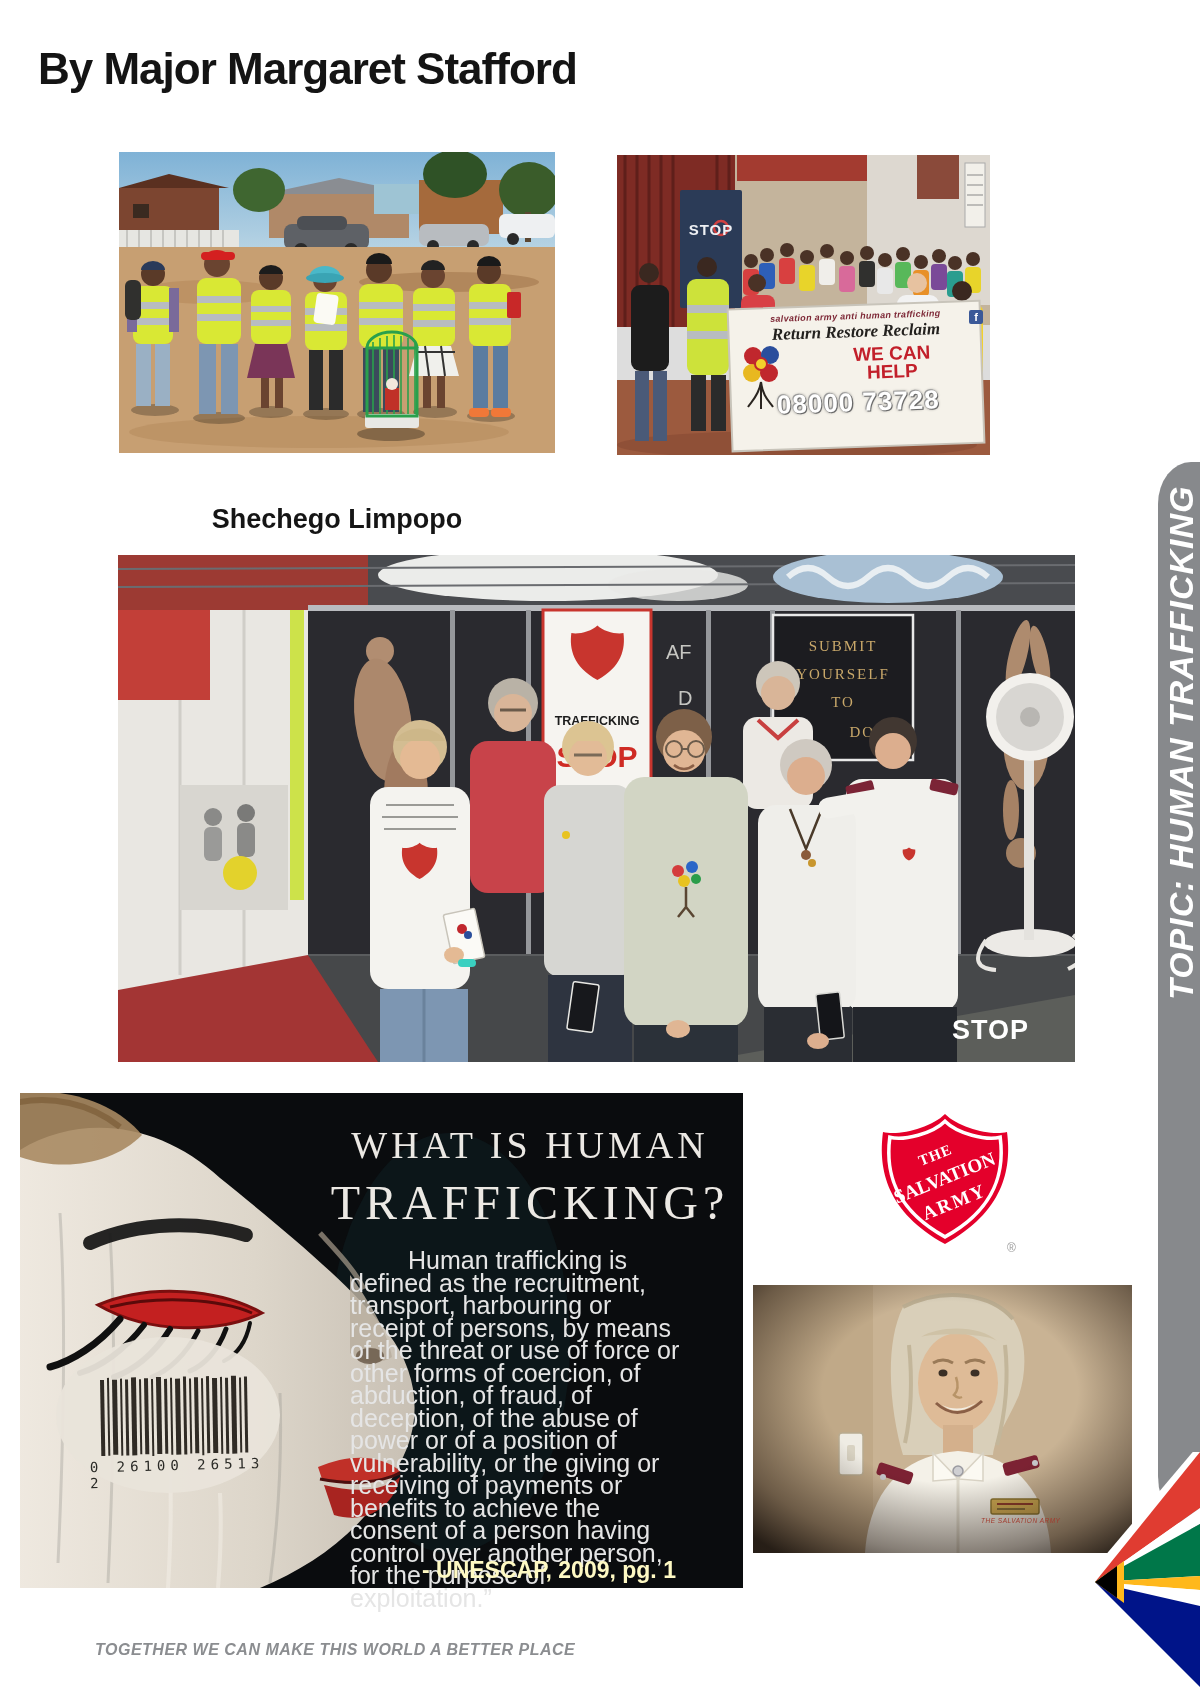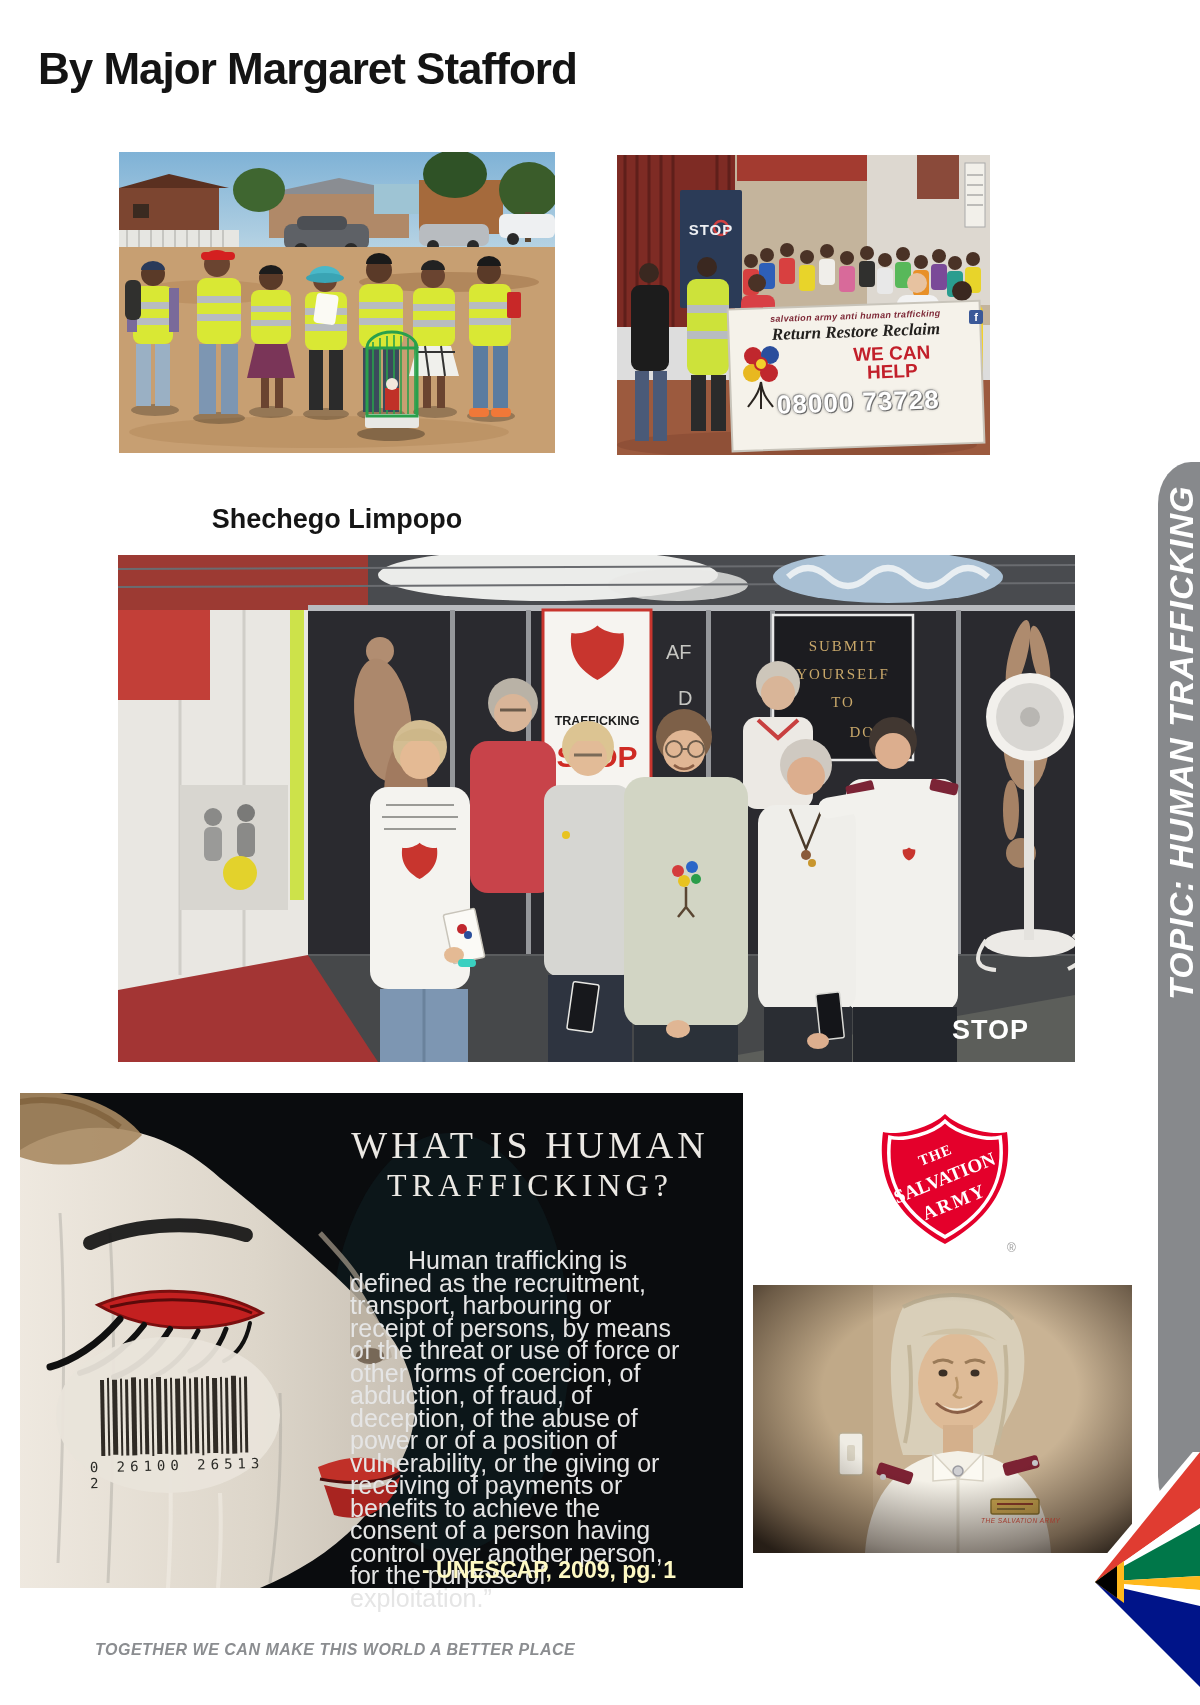--- a/index.html
+++ b/index.html
@@ -22,21 +22,21 @@
   .g-wecan{margin-top:4px;margin-left:70px;color:#c21f2a;font-weight:900;font-size:19px;line-height:.95;}
   .g-phone{margin-top:5px;color:#ffffff;font-weight:900;font-size:26px;letter-spacing:1px;
            text-shadow:1px 1px 0 #6a6a6a,-1px -1px 0 #9a9a9a,0 0 3px #555;}
   .fb-icon{left:352px;top:155px;width:14px;height:14px;background:#3b5998;border-radius:2px;
            color:#fff;font-weight:700;font-size:11px;text-align:center;line-height:14px;}
   
   .poster{left:20px;top:1093px;width:723px;height:495px;background:#0a0c0e;border-radius:11px;}
   .poster-title{left:300px;top:30px;width:420px;text-align:center;color:#ece9e4;
                 font-family:"Liberation Serif",serif;}
   .poster-title .l1{font-size:38px;letter-spacing:4px;}
-  .poster-title .l2{font-size:32px;letter-spacing:5px;}
+  .poster-title .l2{font-size:48px;letter-spacing:5px;margin-top:8px;}
   .poster-body{left:330px;top:156px;width:338px;font-size:25px;line-height:22.5px;color:#e5e5e5;
                text-indent:58px;}
   .poster-cite{left:402px;top:464px;font-size:23px;font-weight:700;color:#fef9c3;}
   .barcode-digits{left:70px;top:364px;width:180px;font-family:"DejaVu Sans Mono",monospace;
                   font-size:14px;color:#2a2a26;letter-spacing:5px;transform:rotate(-1.5deg);}
   
   .sa-logo{left:870px;top:1103px;width:150px;height:152px;}
   
   .portrait{left:753px;top:1285px;width:379px;height:268px;background:#c3b295;}
   .portrait-badge{left:228px;top:232px;font-size:6.5px;font-style:italic;color:#a23b2e;

